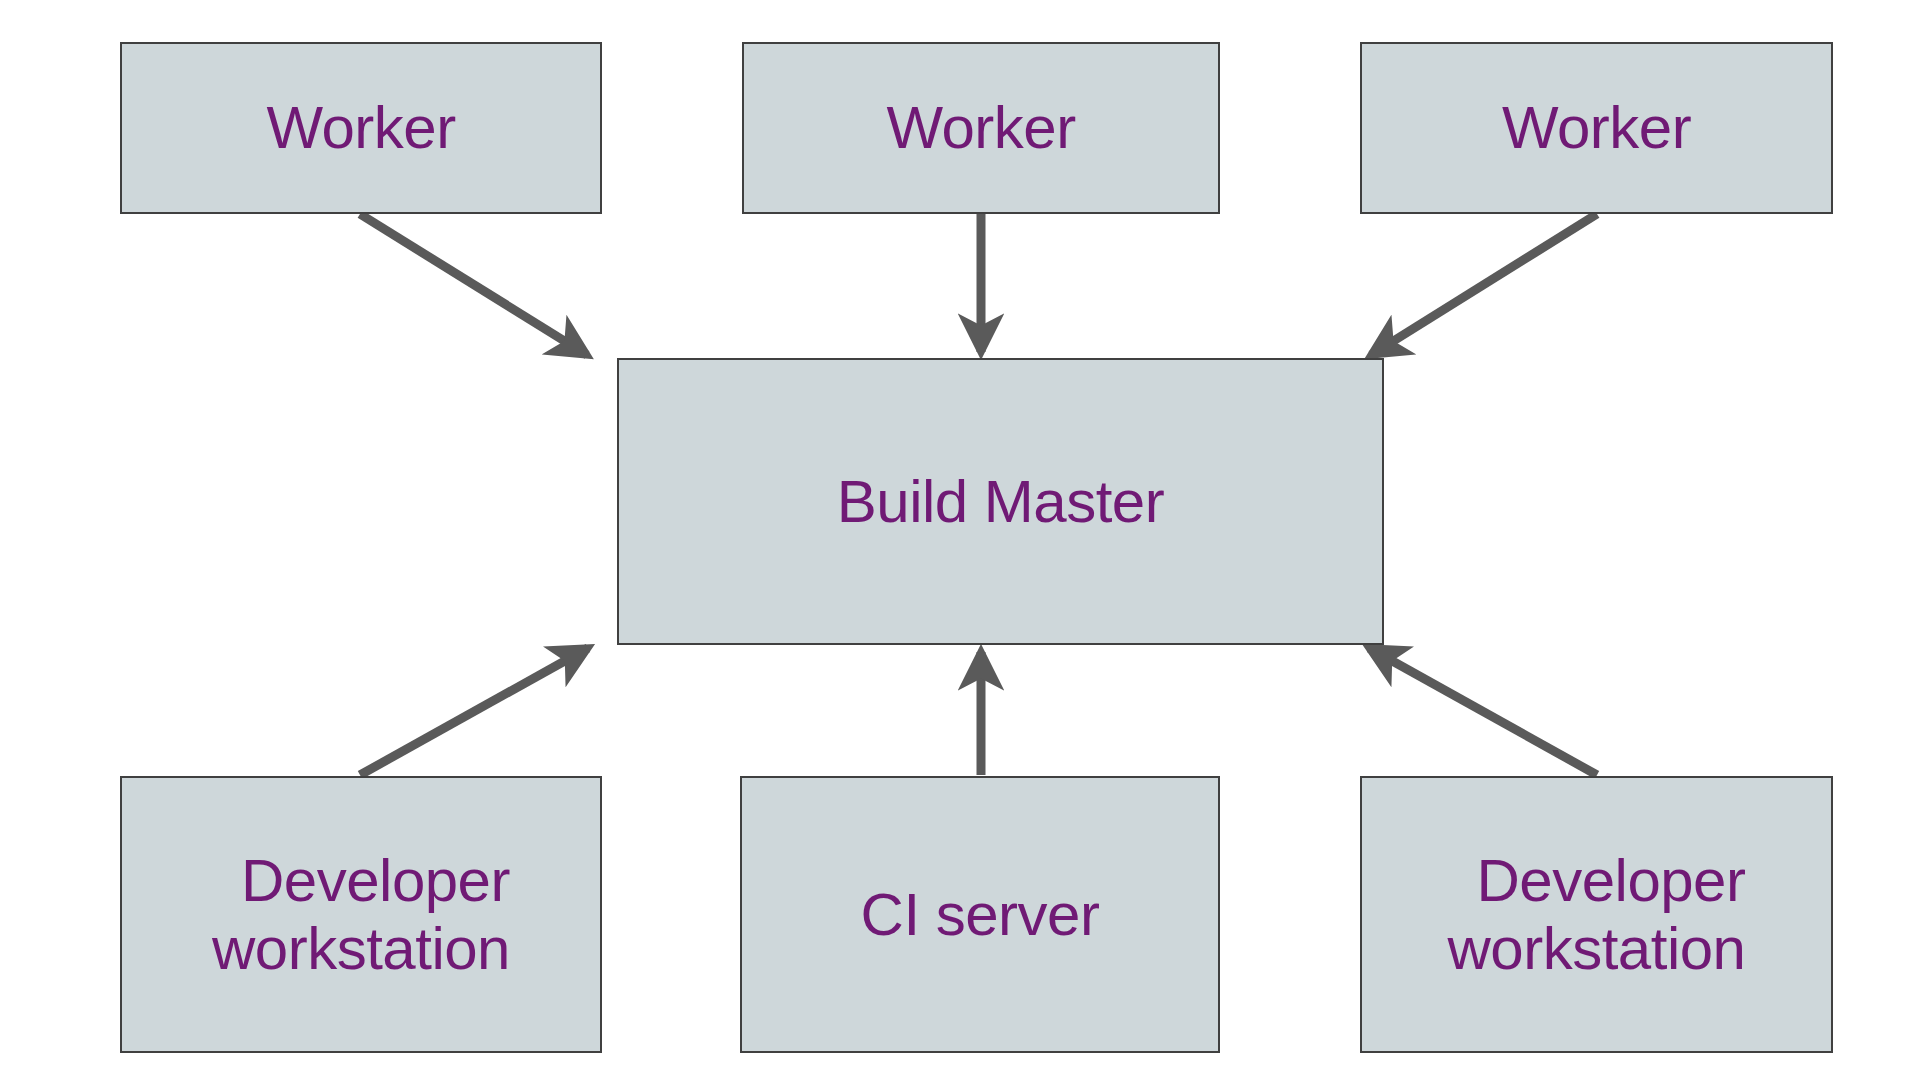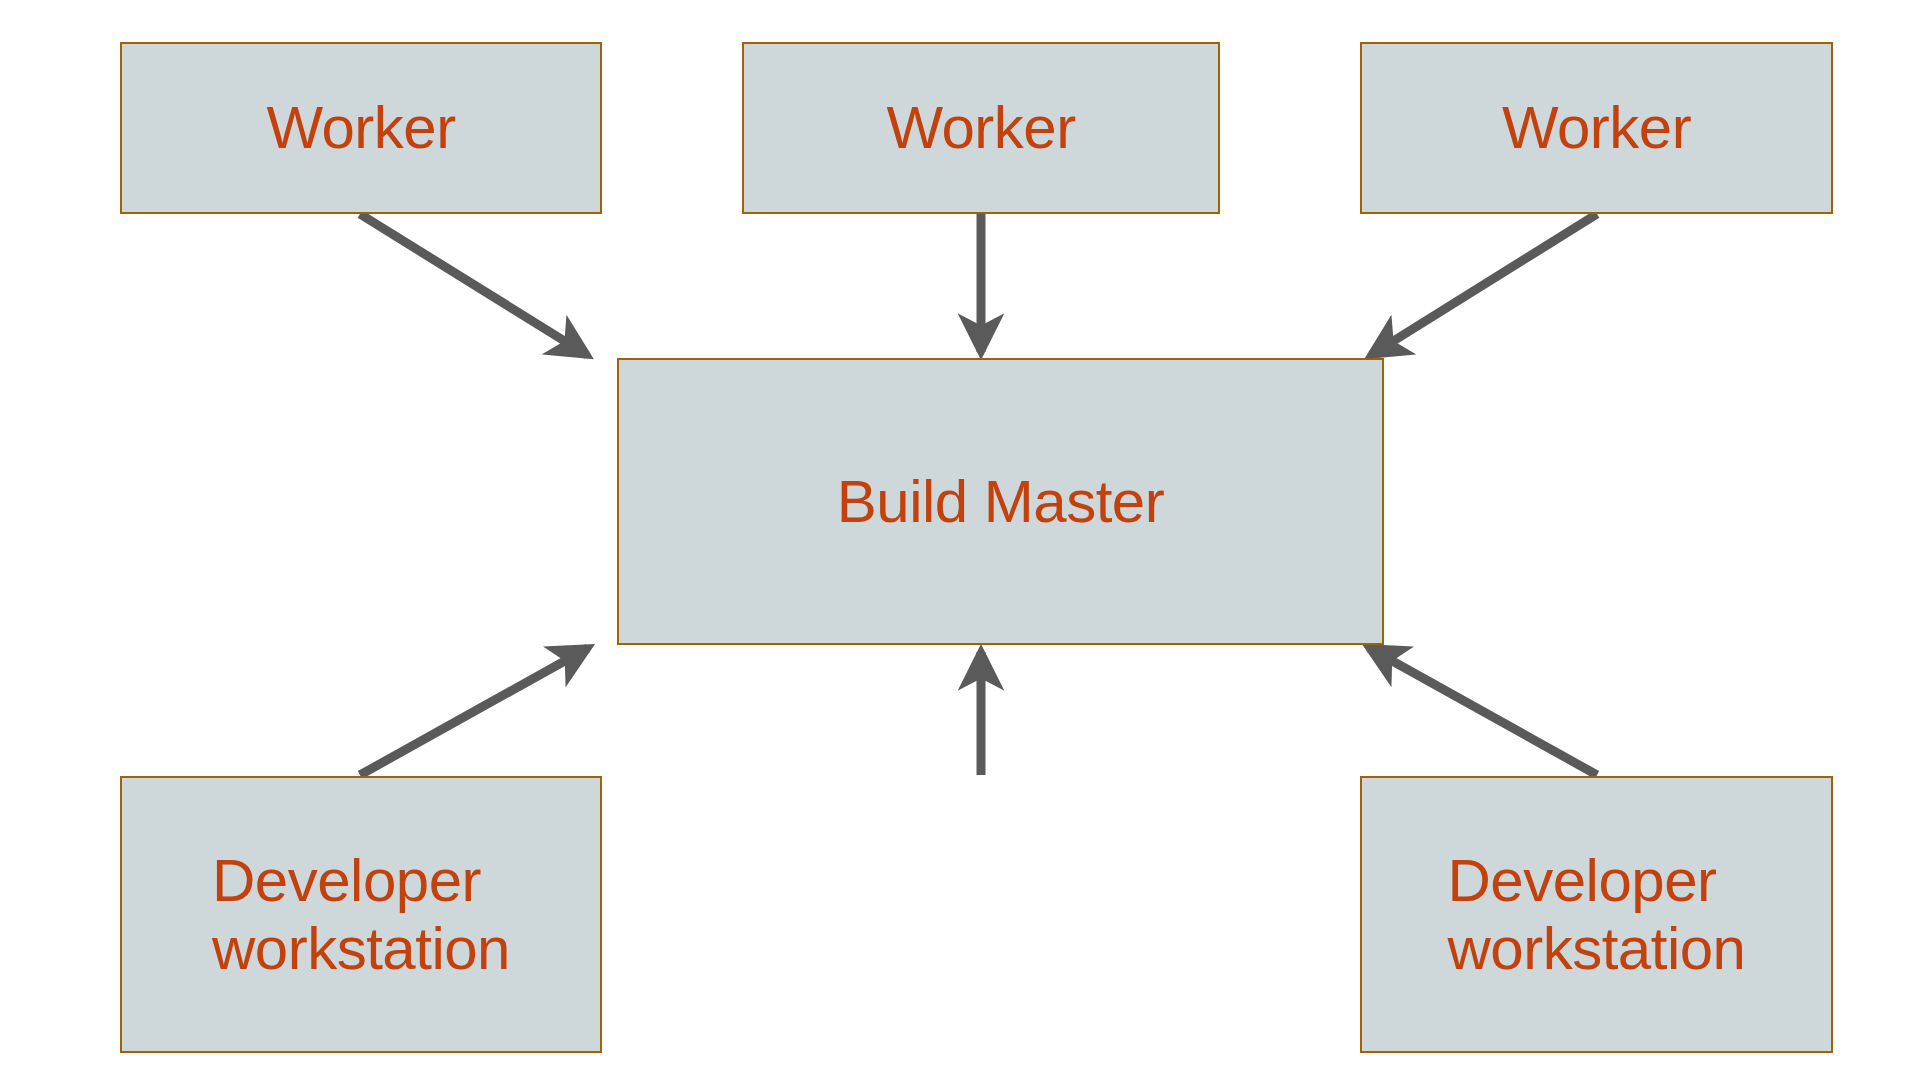--- a/index.html
+++ b/index.html
@@ -23,26 +23,26 @@
     left: 0;
     top: 0;
     width: 1910px;
     height: 1090px;
     pointer-events: none;
   }
   .node {
     position: absolute;
     box-sizing: border-box;
     background: #ced7da;
-    border: 2px solid #a16207;
+    border: 2px solid #404040;
     display: flex;
     align-items: center;
     justify-content: center;
-    text-align: left;
-    color: #c2410c;
+    text-align: right;
+    color: #701a75;
     font-family: "Liberation Sans", sans-serif;
     font-weight: 400;
     line-height: 1.12;
     letter-spacing: -0.5px;
     z-index: 2;
   }
   .node-label {
     display: block;
     white-space: pre-line;
     padding: 0 6px;
@@ -91,19 +91,22 @@
 
   <div class="node n-build-master">
     <span class="node-label">Build Master</span>
   </div>
 
   <div class="node n-dev-left">
     <span class="node-label">Developer
 workstation</span>
   </div>
 
+  <div class="node n-ci-server">
+    <span class="node-label">CI server</span>
+  </div>
 
   <div class="node n-dev-right">
     <span class="node-label">Developer
 workstation</span>
   </div>
 
 </div>
 
 </body></html>

